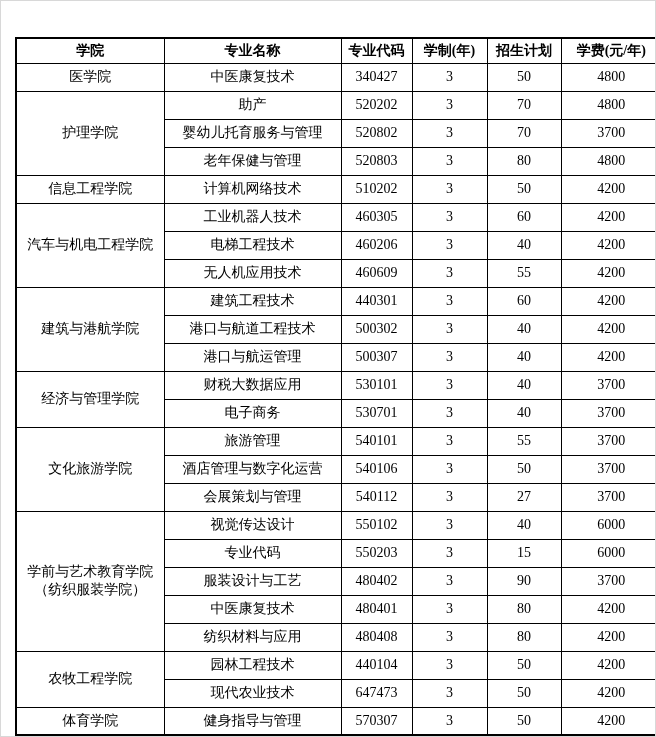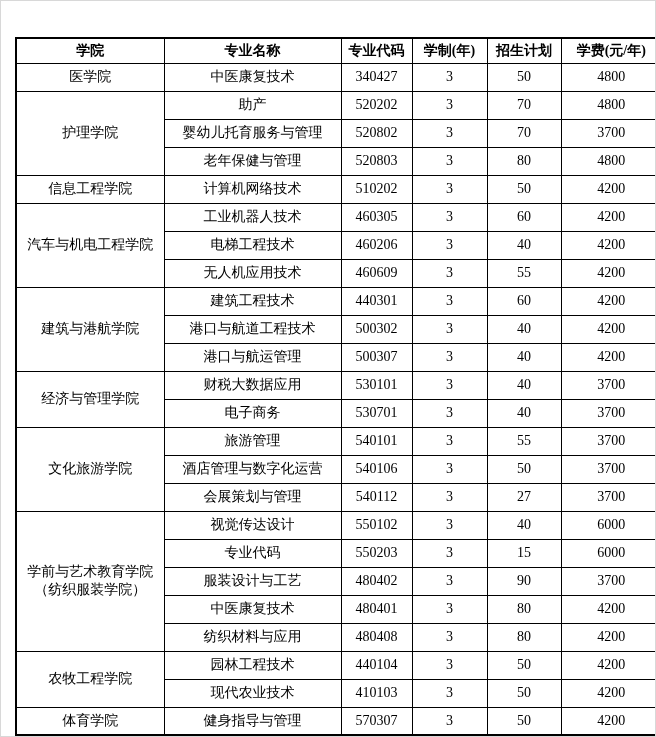--- a/index.html
+++ b/index.html
@@ -242,21 +242,21 @@
         <tr>
           <td class="college-cell" rowspan="2">农牧工程学院</td>
           <td class="major-name-cell">园林工程技术</td>
           <td>440104</td>
           <td>3</td>
           <td>50</td>
           <td>4200</td>
         </tr>
         <tr>
           <td class="major-name-cell">现代农业技术</td>
-          <td>410103</td>
+          <td>647473</td>
           <td>3</td>
           <td>50</td>
           <td>4200</td>
         </tr>
         <tr>
           <td class="college-cell" rowspan="1">体育学院</td>
           <td class="major-name-cell">健身指导与管理</td>
           <td>570307</td>
           <td>3</td>
           <td>50</td>

